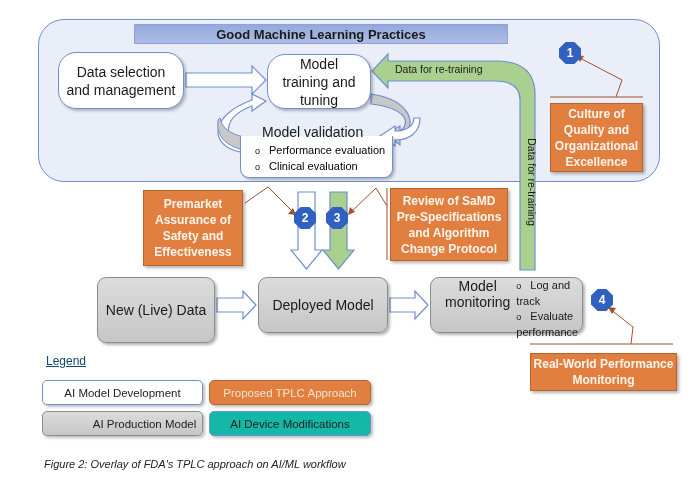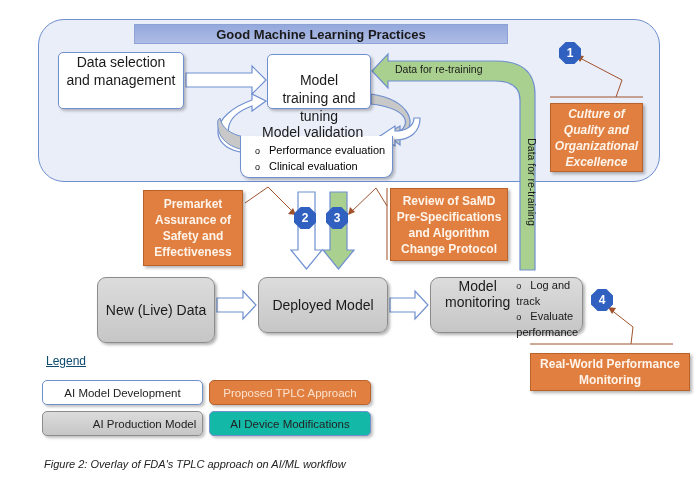--- a/index.html
+++ b/index.html
@@ -1,20 +1,20 @@
 <!DOCTYPE html>
 <html><head>
 <meta charset="utf-8">
 <style>
   html,body{margin:0;padding:0;background:#ffffff;}
   body{width:700px;height:479px;position:relative;overflow:hidden;font-family:"Liberation Sans","DejaVu Sans",sans-serif;}
   .abs{position:absolute;box-sizing:border-box;}
   .outer{left:38px;top:19px;width:622px;height:163px;border:1.5px solid #6f8fcf;border-radius:26px;background:#eaeef8;}
   .titlebar{left:134px;top:24px;width:374px;height:20px;background:linear-gradient(#93a8dc,#aebde6);border:1px solid #8ea2d6;display:flex;align-items:center;justify-content:center;font-weight:bold;font-size:13px;color:#1a1a1a;}
-  .wbox{background:#ffffff;border:1.5px solid #6f8fcf;border-radius:5px;box-shadow:2px 2px 3px rgba(0,0,0,0.25);display:flex;flex-direction:column;align-items:center;justify-content:flex-start;text-align:center;font-size:14px;color:#1a1a1a;line-height:18px;}
+  .wbox{background:#ffffff;border:1.5px solid #6f8fcf;border-radius:18px;box-shadow:2px 2px 3px rgba(0,0,0,0.25);display:flex;flex-direction:column;align-items:center;justify-content:center;text-align:center;font-size:14px;color:#1a1a1a;line-height:18px;}
   .gbox{background:linear-gradient(#dcdcdc,#c6c6c6);border:1.5px solid #8c8c8c;border-radius:9px;box-shadow:2px 2px 3px rgba(0,0,0,0.3);display:flex;flex-direction:row;align-items:center;justify-content:center;text-align:center;font-size:14px;color:#1a1a1a;}
   .obox{background:#e07f40;border:1px solid #b8622c;box-shadow:2px 2px 3px rgba(0,0,0,0.3);color:#fff4ea;font-weight:bold;font-size:12px;line-height:16px;display:flex;flex-direction:column;align-items:center;justify-content:center;text-align:center;}
   .bullets{font-size:11px;line-height:15px;text-align:left;align-self:flex-start;padding-left:10px;}
   .bullets div::before{content:"o";display:inline-block;width:14px;font-size:9px;}
   .hex{width:22px;height:22px;background:#3060c0;color:#fff;font-weight:bold;font-size:12px;display:flex;align-items:center;justify-content:center;clip-path:polygon(30% 0,70% 0,100% 30%,100% 70%,70% 100%,30% 100%,0 70%,0 30%);}
   .legend-label{left:46px;top:354px;font-size:12px;color:#0c4a6e;text-decoration:underline;}
   .lbox{font-size:11.5px;height:25px;border-radius:5px;display:flex;align-items:center;justify-content:center;box-shadow:2px 2px 3px rgba(0,0,0,0.25);}
   .caption{left:44px;top:458px;font-size:11px;font-style:italic;color:#222;}
   svg.overlay{position:absolute;left:0;top:0;}
 </style>
@@ -65,30 +65,30 @@
   <span style="padding:16px 8px;">Model training and tuning</span>
 </div>
 <div class="abs wbox" style="left:240px;top:136px;width:153px;height:42px;border-top:none;border-radius:0 0 9px 9px;justify-content:flex-start;">
 </div>
 <div class="abs" style="left:262px;top:124px;font-size:14px;color:#1a1a1a;">Model validation</div>
 <div class="abs bullets" style="left:245px;top:143px;">
   <div>Performance evaluation</div>
   <div>Clinical evaluation</div>
 </div>
 
-<div class="abs obox" style="left:550px;top:103px;width:93px;height:69px;font-style:italic;">
+<div class="abs obox" style="left:550px;top:103px;width:93px;height:69px;">
   <span style="padding:0 4px;">Culture of Quality and Organizational Excellence</span>
 </div>
 <div class="abs obox" style="left:143px;top:190px;width:100px;height:76px;">
   <span style="padding:0 6px;">Premarket Assurance of Safety and Effectiveness</span>
 </div>
 <div class="abs obox" style="left:390px;top:188px;width:118px;height:73px;">
   <span style="padding:0 2px;">Review of SaMD Pre-Specifications and Algorithm Change Protocol</span>
 </div>
-<div class="abs obox" style="left:530px;top:353px;width:160px;height:38px;">
+<div class="abs obox" style="left:530px;top:353px;width:147px;height:38px;">
   <span>Real-World Performance Monitoring</span>
 </div>
 
 <div class="abs hex" style="left:559px;top:42px;">1</div>
 <div class="abs hex" style="left:294px;top:207px;">2</div>
 <div class="abs hex" style="left:326px;top:207px;">3</div>
 <div class="abs hex" style="left:591px;top:289px;">4</div>
 
 <div class="abs gbox" style="left:97px;top:277px;width:118px;height:66px;">
   <span>New (Live) Data</span>

